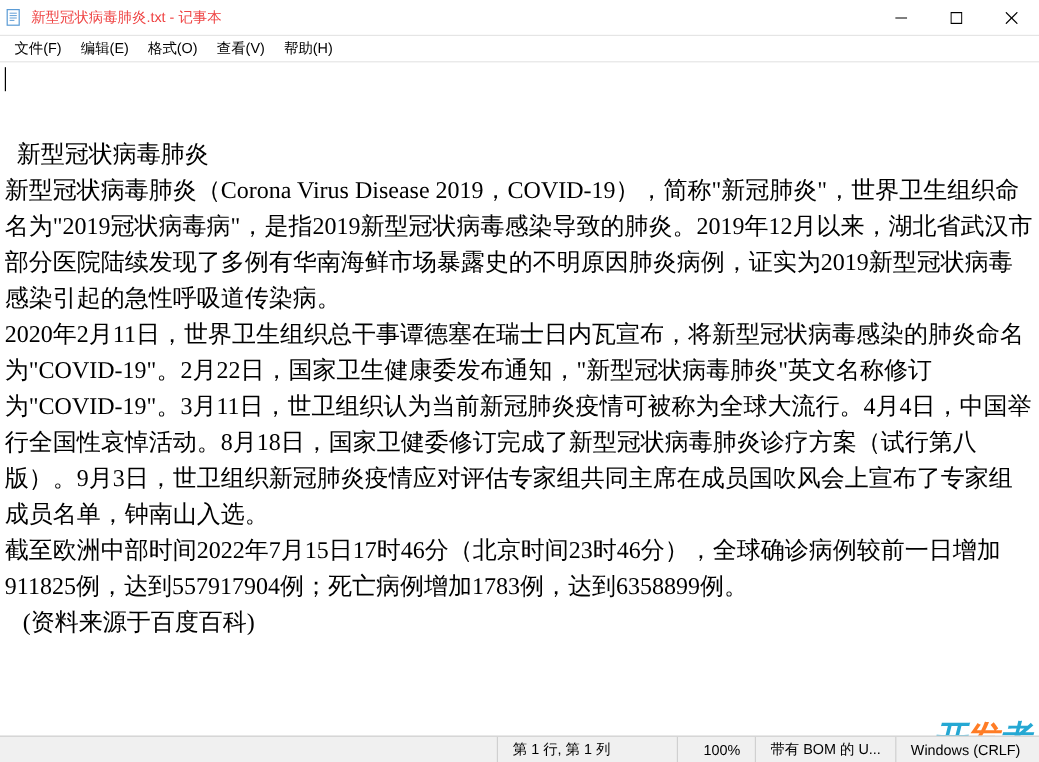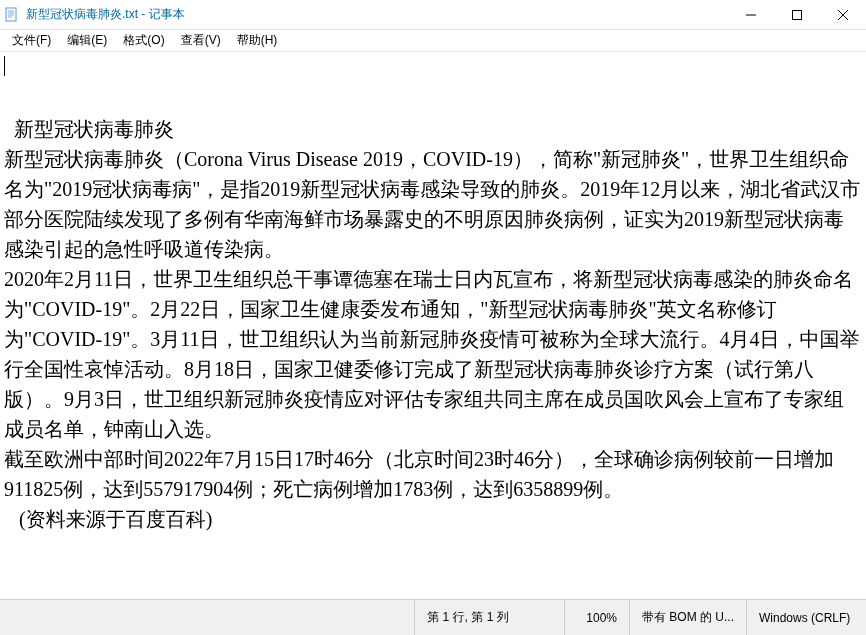--- a/index.html
+++ b/index.html
@@ -32,21 +32,21 @@
     .app-icon {
       width: 16px;
       height: 16px;
       margin-right: 6px;
       display: flex;
       align-items: center;
       justify-content: center;
     }
     .title-text {
       font-size: 12px;
-      color: #0369a1;
+      color: #ef4444;
     }
     .window-controls {
       display: flex;
       height: 100%;
     }
     .window-btn {
       width: 46px;
       height: 30px;
       display: flex;
       align-items: center;
@@ -83,21 +83,21 @@
       top: 4px;
       width: 1px;
       height: 20px;
       background: #000;
     }
     .statusbar {
       position: absolute;
       bottom: 0;
       left: 0;
       right: 0;
-      height: 36px;
+      height: 22px;
       background: #f0f0f0;
       border-top: 1px solid #d0d0d0;
       display: flex;
       justify-content: flex-end;
       align-items: flex-start;
       font-size: 12px;
     }
     .status-cell {
       padding: 0 12px;
       border-left: 1px solid #d0d0d0;

